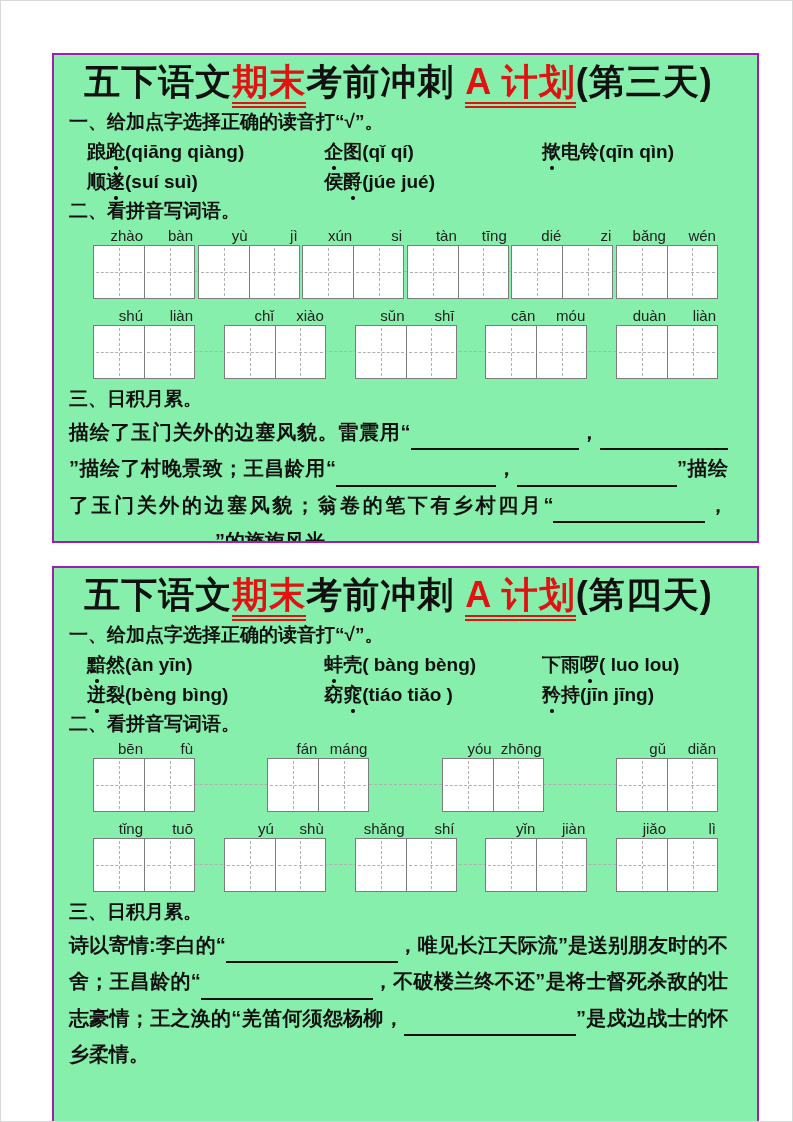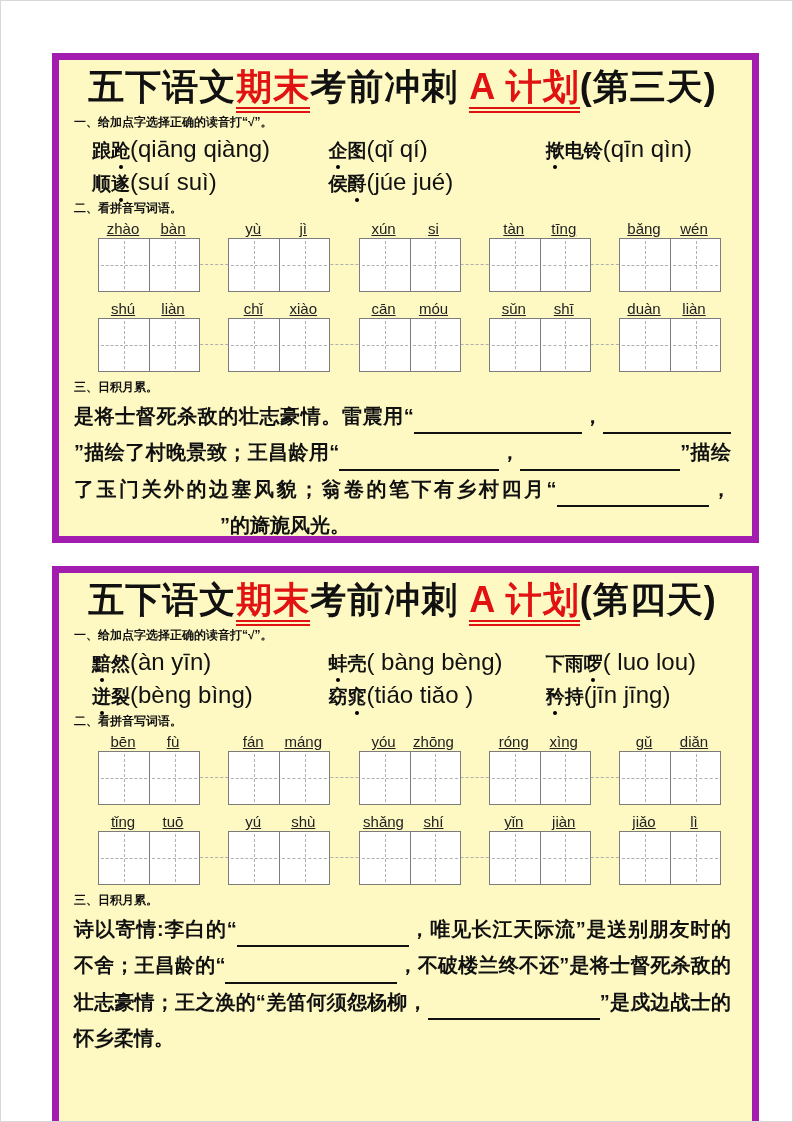--- a/index.html
+++ b/index.html
@@ -6,82 +6,81 @@
   html,body { background:#fff; }
   body {
     width:793px; height:1122px;
     font-family:"Liberation Sans","DejaVu Sans",sans-serif;
     color:#111;
     outline:1px solid #d8d8d8; outline-offset:-1px;
   }
   .page { padding:53px 34px 0 52px; }
   .paper {
     width:707px;
-    border:7px solid #a21caf;
-    background:#fef9c3;
-    padding:4px 21px 10px 15px;
+    border:2px solid #a21caf;
+    background:#86efac;
+    padding:4px 29px 10px 15px;
     overflow:hidden;
   }
   .paper-1 { height:490px; margin-bottom:23px; }
   .paper-2 { height:599px; }
 
   .title {
     text-align:center;
     font-size:36px; font-weight:bold;
     letter-spacing:1px;
     line-height:1.28;
     white-space:nowrap;
     margin-bottom:4px;
   }
   .red-ul {
     color:var(--accent,#e01212);
     border-bottom:6px double var(--accent,#e01212);
     padding-bottom:0px;
   }
 
   .sec-heading {
-    font-size:12px; font-weight:bold;
+    font-size:19px; font-weight:bold;
     margin:3px 0 2px 0;
   }
 
   
   .phonics-grid {
     display:grid;
     grid-template-columns:37% 34% 29%;
     padding-left:18px;
     row-gap:4px;
     margin:4px 0 2px 0;
   }
   .phonics-item { font-size:19px; white-space:nowrap; }
   .hz { font-weight:bold; }
-  .py { font-weight:normal; font-size:24px; }
+  .py { font-weight:bold; font-size:19px; }
   .dot-under { position:relative; display:inline-block; }
   .dot-under::after {
     content:""; position:absolute; left:50%; transform:translateX(-50%);
     bottom:-5px; width:4px; height:4px; border-radius:50%; background:#000;
   }
 
   
   .pinyin-row {
     position:relative;
     display:flex; justify-content:space-between;
     padding:0 10px 0 24px;
     margin-bottom:7px;
   }
   .pinyin-row::after {
     content:""; position:absolute; left:26px; right:12px; bottom:27px;
     border-top:1.5px dashed #b0b0b0; z-index:0;
   }
   .pblock { position:relative; z-index:1; }
   .plabels { display:flex; }
   .py-label {
-    width:50px; text-align:center;
+    width:50px; text-align:right;
     font-size:15px; color:#222; line-height:19px;
     white-space:nowrap;
-    text-decoration:underline;
   }
   .tgrid { display:flex; border:1.5px solid #7c7c7c; background:#fff; }
   .tcell { width:50px; height:52px; position:relative; background:#fff; }
   .tcell + .tcell { border-left:1.5px solid #7c7c7c; }
   .tcell::before {
     content:""; position:absolute; left:50%; top:2px; bottom:2px;
     border-left:1.5px dashed #b0b0b0;
   }
   .tcell::after {
     content:""; position:absolute; top:50%; left:2px; right:2px;
@@ -157,20 +156,30 @@
             <span class="py-label">tàn</span>
             <span class="py-label">tīng</span>
           </div>
           <div class="tgrid">
             <div class="tcell"></div>
             <div class="tcell"></div>
           </div>
         </div>
       <div class="pblock">
           <div class="plabels">
+            <span class="py-label">dié</span>
+            <span class="py-label">zi</span>
+          </div>
+          <div class="tgrid">
+            <div class="tcell"></div>
+            <div class="tcell"></div>
+          </div>
+        </div>
+      <div class="pblock">
+          <div class="plabels">
             <span class="py-label">bǎng</span>
             <span class="py-label">wén</span>
           </div>
           <div class="tgrid">
             <div class="tcell"></div>
             <div class="tcell"></div>
           </div>
         </div>
     </div>
     <div class="pinyin-row">
@@ -189,52 +198,52 @@
             <span class="py-label">chǐ</span>
             <span class="py-label">xiào</span>
           </div>
           <div class="tgrid">
             <div class="tcell"></div>
             <div class="tcell"></div>
           </div>
         </div>
       <div class="pblock">
           <div class="plabels">
+            <span class="py-label">sǔn</span>
+            <span class="py-label">shī</span>
+          </div>
+          <div class="tgrid">
+            <div class="tcell"></div>
+            <div class="tcell"></div>
+          </div>
+        </div>
+      <div class="pblock">
+          <div class="plabels">
             <span class="py-label">cān</span>
             <span class="py-label">móu</span>
           </div>
           <div class="tgrid">
             <div class="tcell"></div>
             <div class="tcell"></div>
           </div>
         </div>
       <div class="pblock">
           <div class="plabels">
-            <span class="py-label">sǔn</span>
-            <span class="py-label">shī</span>
-          </div>
-          <div class="tgrid">
-            <div class="tcell"></div>
-            <div class="tcell"></div>
-          </div>
-        </div>
-      <div class="pblock">
-          <div class="plabels">
             <span class="py-label">duàn</span>
             <span class="py-label">liàn</span>
           </div>
           <div class="tgrid">
             <div class="tcell"></div>
             <div class="tcell"></div>
           </div>
         </div>
     </div>
 
     <div class="sec-heading">三、日积月累。</div>
-    <p class="fill-para"><span>是将士督死杀敌的壮志豪情。雷震用“</span><span class="blank b168"></span><span>，</span><span class="blank b128"></span><span>”描绘了村晚景致；王昌龄用“</span><span class="blank b160"></span><span>，</span><span class="blank b160"></span><span>”描绘了玉门关外的边塞风貌；翁卷的笔下有乡村四月“</span><span class="blank b152"></span><span>，</span><span class="blank b146"></span><span>”的旖旎风光。</span></p>
+    <p class="fill-para"><span>描绘了玉门关外的边塞风貌。雷震用“</span><span class="blank b168"></span><span>，</span><span class="blank b128"></span><span>”描绘了村晚景致；王昌龄用“</span><span class="blank b160"></span><span>，</span><span class="blank b160"></span><span>”描绘了玉门关外的边塞风貌；翁卷的笔下有乡村四月“</span><span class="blank b152"></span><span>，</span><span class="blank b146"></span><span>”的旖旎风光。</span></p>
   </section>
 
   <section class="paper paper-2">
     <h1 class="title"><span>五下语文</span><span class="red-ul">期末</span><span>考前冲刺 </span><span class="red-ul">A 计划</span><span>(第四天)</span></h1>
 
     <div class="sec-heading">一、给加点字选择正确的读音打“√”。</div>
     <div class="phonics-grid">
       <div class="phonics-item"><span class="hz"></span><span class="hz dot-under">黯</span><span class="hz">然</span><span class="py">(àn yīn)</span></div>
       <div class="phonics-item"><span class="hz"></span><span class="hz dot-under">蚌</span><span class="hz">壳</span><span class="py">( bàng bèng)</span></div>
       <div class="phonics-item"><span class="hz">下雨</span><span class="hz dot-under">啰</span><span class="hz"></span><span class="py">( luo lou)</span></div>
@@ -270,30 +279,20 @@
             <span class="py-label">yóu</span>
             <span class="py-label">zhōng</span>
           </div>
           <div class="tgrid">
             <div class="tcell"></div>
             <div class="tcell"></div>
           </div>
         </div>
       <div class="pblock">
           <div class="plabels">
-            <span class="py-label">róng</span>
-            <span class="py-label">xìng</span>
-          </div>
-          <div class="tgrid">
-            <div class="tcell"></div>
-            <div class="tcell"></div>
-          </div>
-        </div>
-      <div class="pblock">
-          <div class="plabels">
             <span class="py-label">gǔ</span>
             <span class="py-label">diǎn</span>
           </div>
           <div class="tgrid">
             <div class="tcell"></div>
             <div class="tcell"></div>
           </div>
         </div>
     </div>
     <div class="pinyin-row">

